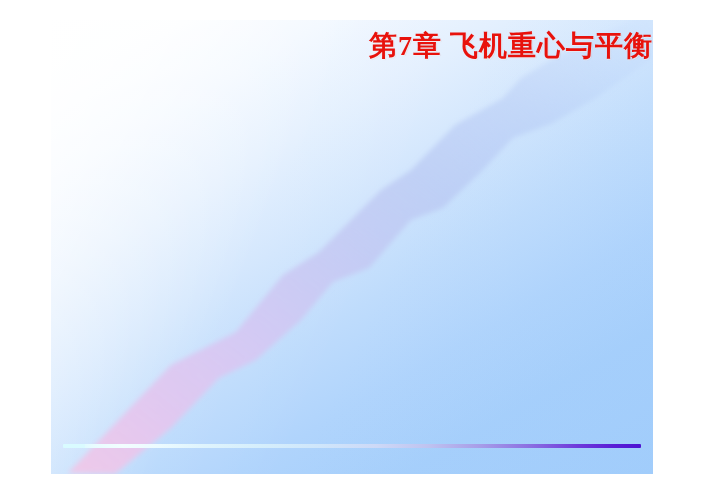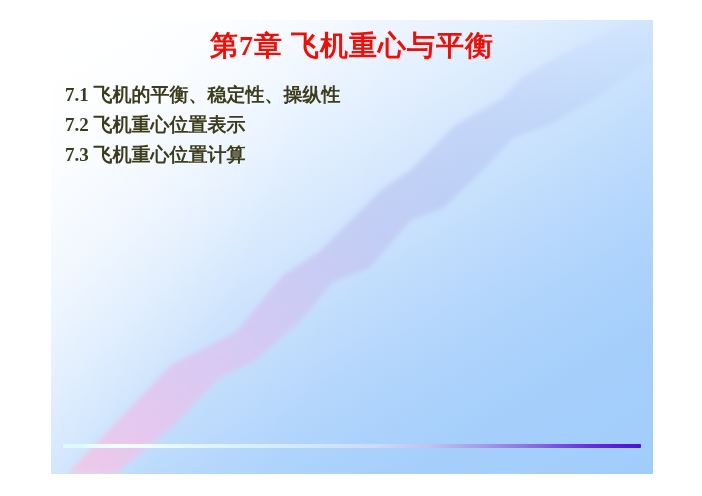--- a/index.html
+++ b/index.html
@@ -66,21 +66,21 @@
     height: 454px;
     pointer-events: none;
   }
 
   
   #title-wrap {
     position: absolute;
     left: 0;
     top: 8px;
     width: 602px;
-    text-align: center;
+    text-align: right;
   }
   #slide-title {
     display: inline-block;
     font-family: "Liberation Serif", "DejaVu Serif", serif;
     font-weight: bold;
     font-size: 28px;
     line-height: 36px;
     letter-spacing: 1px;
     color: #e8120c;
     text-shadow:
@@ -222,23 +222,18 @@
                L 64 454
                Z"></path>
     </svg>
 
     <div id="title-wrap">
       <div id="slide-title">第7章 飞机重心与平衡</div>
     </div>
 
     <div id="divider-top"></div>
 
-    <div id="body-list">
-      <div class="body-line">7.1 飞机的平衡、稳定性、操纵性</div>
-      <div class="body-line">7.2 飞机重心位置表示</div>
-      <div class="body-line">7.3 飞机重心位置计算</div>
-    </div>
 
     <div id="divider-bottom"></div>
     <div id="divider-bottom-tick"></div>
 
   </div>
 </div>
 
 </body></html>

